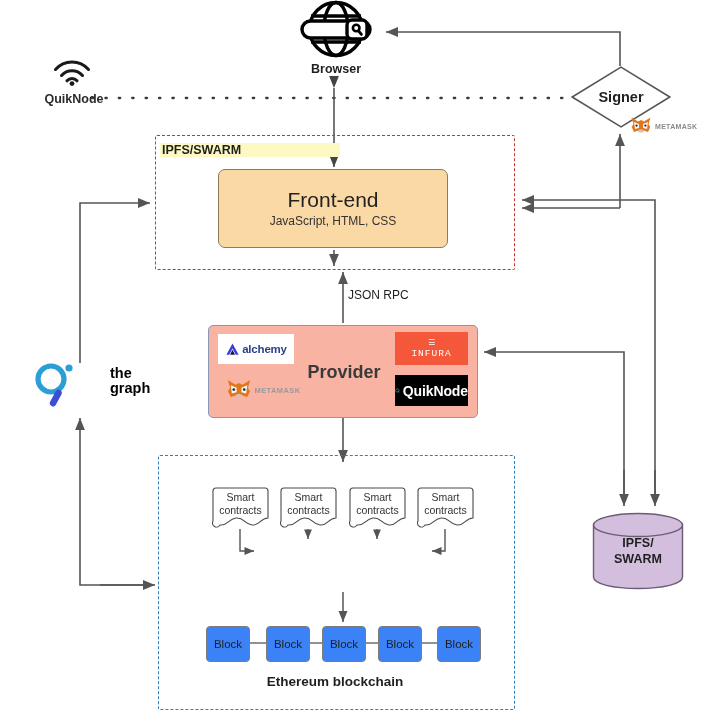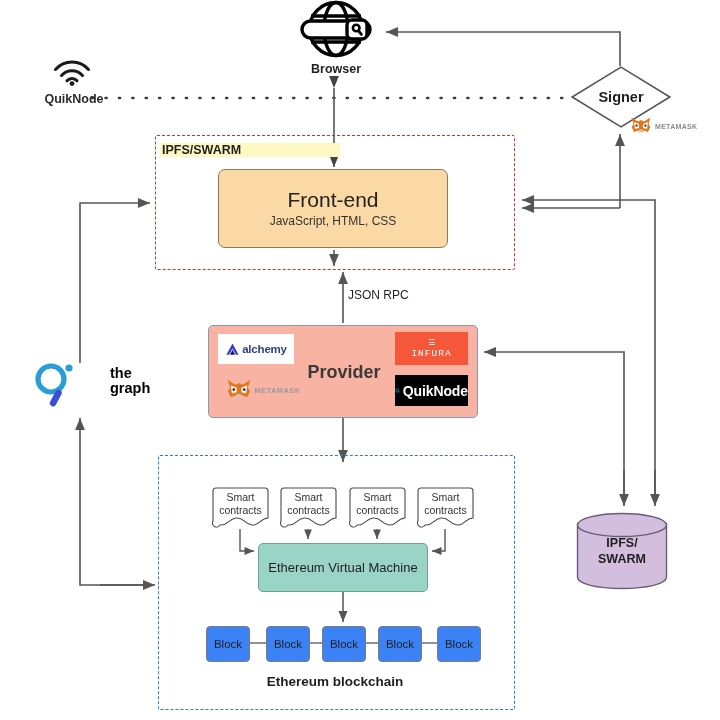--- a/index.html
+++ b/index.html
@@ -84,21 +84,21 @@
   #block-2{left:322px;top:626px;}
   #block-3{left:378px;top:626px;}
   #block-4{left:437px;top:626px;}
 
   
   #thegraph-logo{left:32px;top:360px;width:44px;height:48px;}
   #thegraph-label{left:80px;top:366px;width:70px;text-align:left;
         font-size:14.5px;font-weight:bold;color:#000000;line-height:1.02;margin-left:30px;}
 
   
-  #ipfs-cylinder{left:576px;top:512px;width:92px;height:78px;}
+  #ipfs-cylinder{left:592px;top:512px;width:92px;height:78px;}
   #ipfs-cylinder-label{position:absolute;left:0;top:24px;width:92px;text-align:center;
         font-size:12.5px;font-weight:bold;color:#1f1f1f;line-height:1.25;}
 </style>
 </head>
 <body>
 
 <div id="stage">
 
   <svg class="layer" viewBox="0 0 720 720">
     <defs>
@@ -268,23 +268,20 @@
     </svg>
     <div class="ctxt"><span>Smart</span><br><span>contracts</span></div>
   </div>
   <div class="contract" id="contract-3">
     <svg viewBox="0 0 57 42" width="57" height="42">
       <path d="M4 1 H53 A3 3 0 0 1 56 4 V31 C48 31 48 39 40 38 C32 37 32 30 24 31 C16 32 16 39 8 38 A4 4 0 0 1 1 34 V4 A3 3 0 0 1 4 1 Z" fill="#ffffff" stroke="#4a4a4a" stroke-width="1.1"></path>
     </svg>
     <div class="ctxt"><span>Smart</span><br><span>contracts</span></div>
   </div>
 
-  <div class="node" id="evm-box">
-    <span>Ethereum Virtual Machine</span>
-  </div>
 
   <div class="block" id="block-0">
       <span>Block</span>
     </div>
   <div class="block" id="block-1">
       <span>Block</span>
     </div>
   <div class="block" id="block-2">
       <span>Block</span>
     </div>

